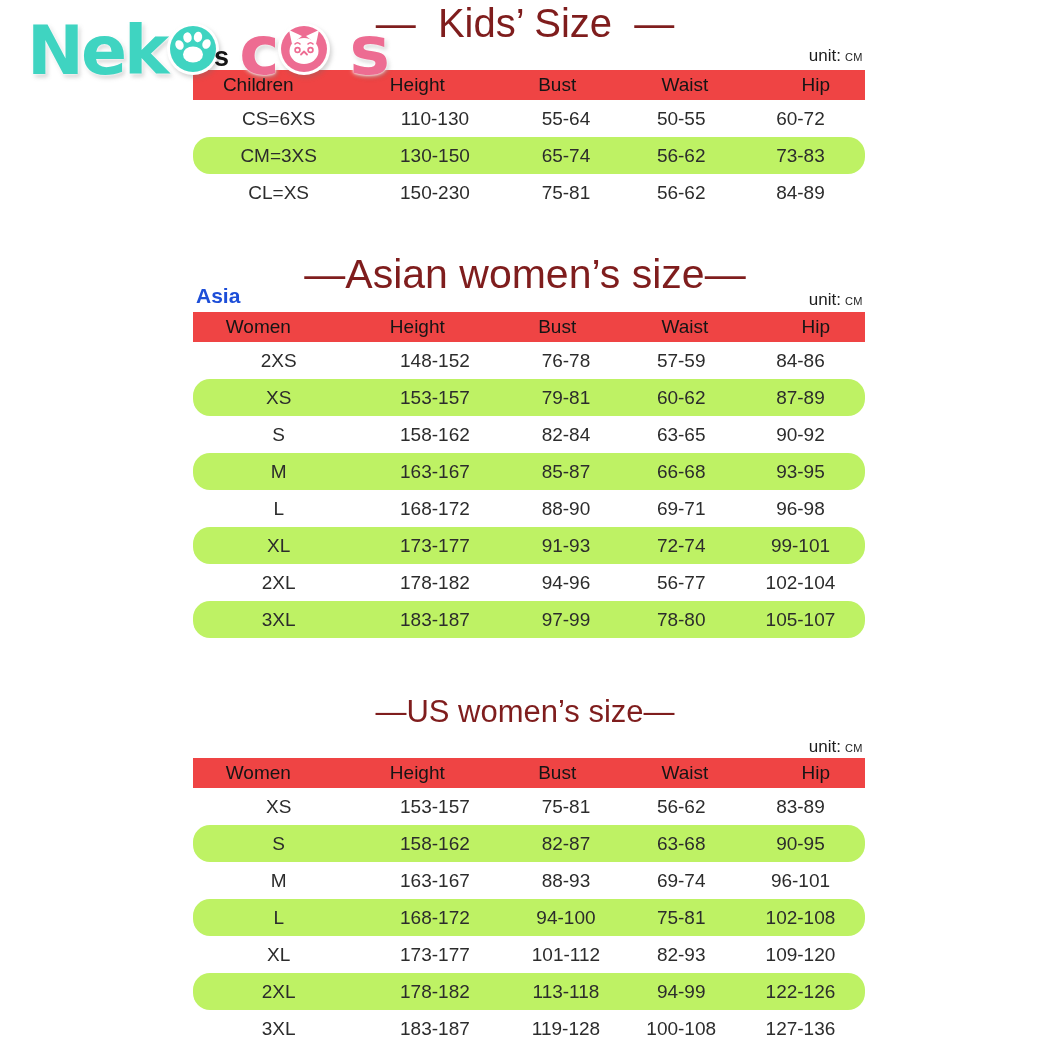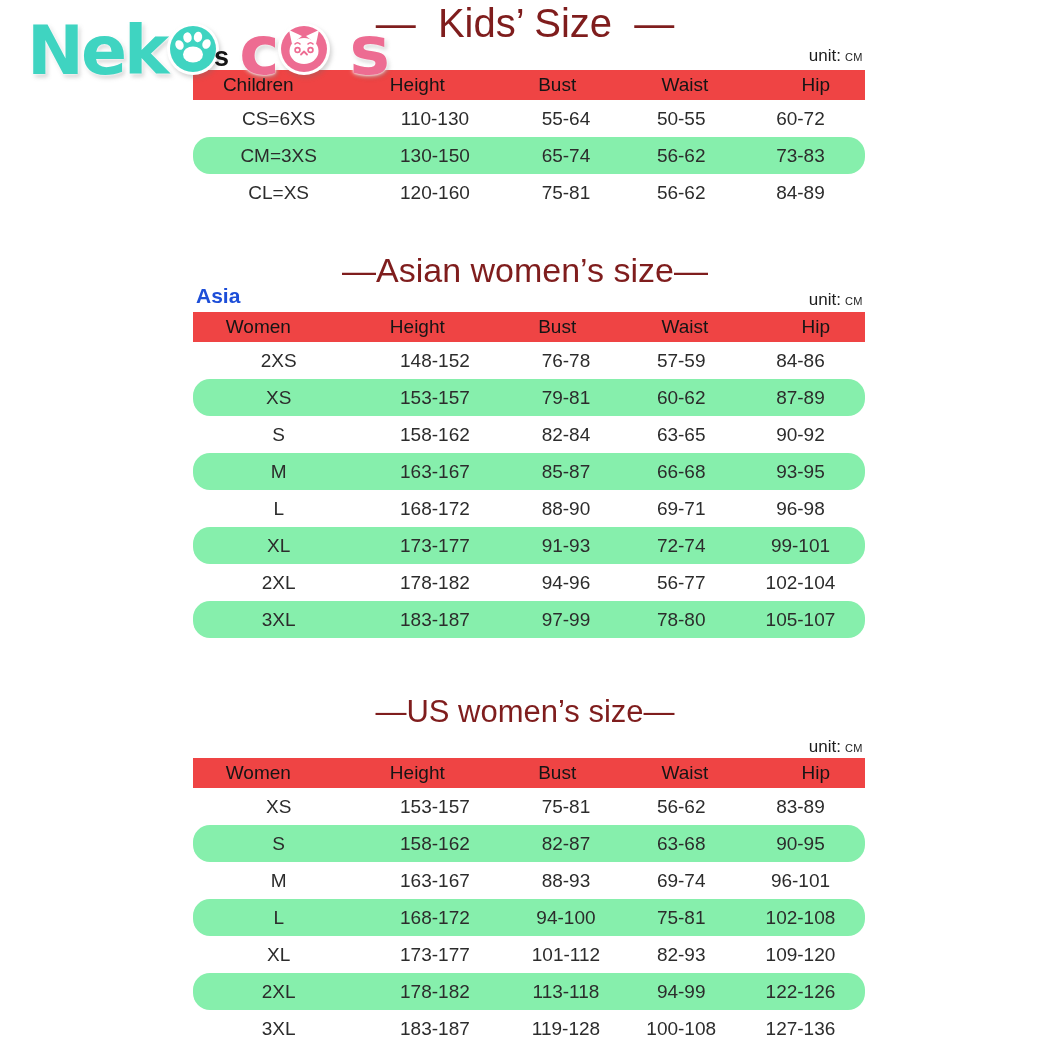--- a/index.html
+++ b/index.html
@@ -7,21 +7,21 @@
     position:relative;width:1050px;height:1050px;background:#ffffff;
     font-family:"Liberation Sans","DejaVu Sans",sans-serif;overflow:hidden;
   }
 
   
   .section-title{
     position:absolute;left:0;width:100%;text-align:center;
     color:#7f1d1d;white-space:pre;line-height:1.15;font-weight:400;
   }
   #kids-title{top:0;font-size:40px;}
-  #asia-title{top:251px;font-size:34px;}
+  #asia-title{top:251px;font-size:41px;}
   #us-title{top:694px;font-size:31px;}
 
   
   .unit{position:absolute;right:187px;font-size:17px;color:#1d1d1d;}
   .unit .cm{font-size:11px;margin-left:4px;letter-spacing:.5px;}
   #kids-unit{top:46px;}
   #asia-unit{top:290px;}
   #us-unit{top:737px;}
 
   
@@ -29,21 +29,21 @@
   #asia-label{top:284px;}
   #us-label{top:758px;}
 
   
   .size-table{position:absolute;left:193px;width:672px;}
   #kids-table{top:70px;}
   #asia-table{top:312px;}
   #us-table{top:758px;}
   .trow{display:flex;align-items:center;height:37px;}
   .trow.thead{height:30px;background:#ef4444;gap:40px;}
-  .trow.striped{background:#86efac;border-radius:17px;}
+  .trow.striped{background:#bef264;border-radius:17px;}
   .cell{text-align:center;font-size:19px;color:#2c2c2c;}
   .thead .cell{color:#151515;}
   .c0{width:25.5%;}
   .c1{width:21%;}
   .c2{width:18%;}
   .c3{width:16.3%;}
   .c4{width:19.2%;}
 
   
   .logo{position:absolute;left:8px;top:8px;display:flex;align-items:center;height:86px;z-index:3;}
@@ -119,21 +119,21 @@
       </div>
       <div class="trow striped">
         <div class="cell c0">CM=3XS</div>
         <div class="cell c1">130-150</div>
         <div class="cell c2">65-74</div>
         <div class="cell c3">56-62</div>
         <div class="cell c4">73-83</div>
       </div>
       <div class="trow">
         <div class="cell c0">CL=XS</div>
-        <div class="cell c1">120-160</div>
+        <div class="cell c1">150-230</div>
         <div class="cell c2">75-81</div>
         <div class="cell c3">56-62</div>
         <div class="cell c4">84-89</div>
       </div>
     </div>
 
   <div class="section-title" id="asia-title">—Asian women’s size—</div>
   <div class="region-label" id="asia-label">Asia</div>
   <div class="unit" id="asia-unit">
     <span>unit:</span><span class="cm">CM</span>

